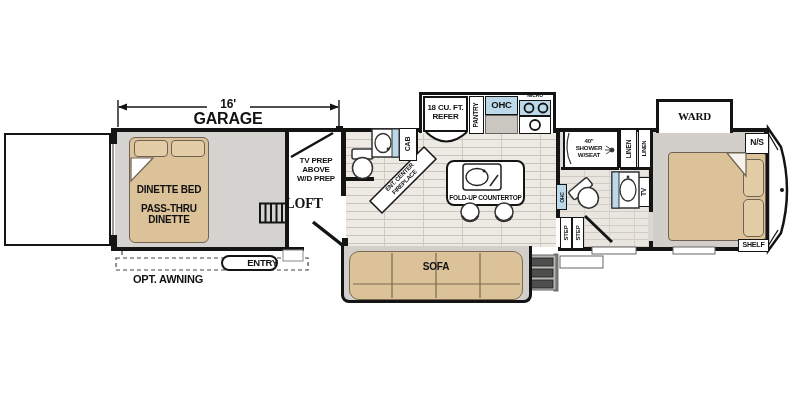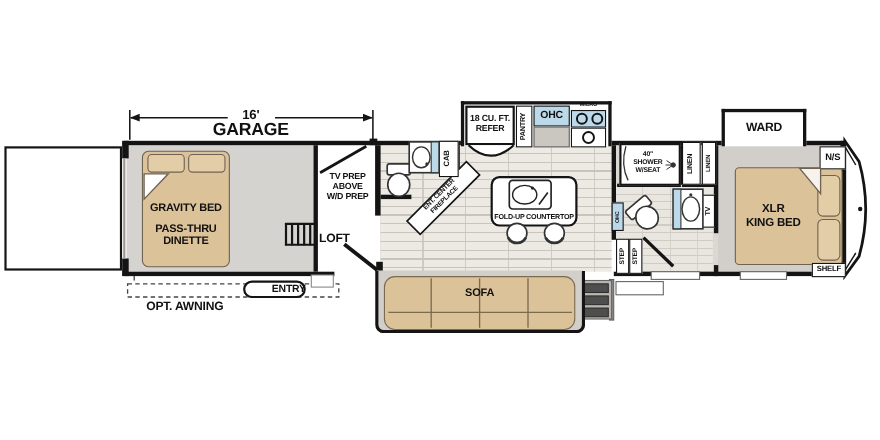--- a/index.html
+++ b/index.html
@@ -211,28 +211,28 @@
       <circle cx="628" cy="177" r="1.4" fill="#333"></circle>
     </g>
 
     <polygon points="727,153 746,153 746,176" fill="#f7f3ec" stroke="#6f6253" stroke-width="1.2"></polygon>
   </svg>
 
   <div class="lbl" style="left:208px;top:98px;width:40px;font-size:12px;">16'</div>
   <div class="lbl" style="left:188px;top:110px;width:80px;font-size:16px;">GARAGE</div>
 
 
-  <div class="lbl" style="left:123px;top:184px;width:92px;font-size:10px;">GRAVITY BED</div>
+  <div class="lbl" style="left:123px;top:184px;width:92px;font-size:10px;">DINETTE BED</div>
   <div class="lbl" style="left:286px;top:157px;width:60px;font-size:8px;">TV PREP
 ABOVE
 W/D PREP</div>
 
   <div class="lbl" style="left:123px;top:203px;width:92px;font-size:10px;">PASS-THRU
 DINETTE</div>
-  <div class="lbl" style="left:279px;top:211px;width:50px;font-size:11px;">LOFT</div>
+  <div class="lbl" style="left:279px;top:196px;width:50px;font-size:14px;font-family:Liberation Serif, serif;">LOFT</div>
 
   <div class="lbl" style="left:108px;top:273px;width:120px;font-size:11px;">OPT. AWNING</div>
   <div class="lbl" style="left:221px;top:258px;width:57px;font-size:9.5px;z-index:5;text-align:right;">ENTRY</div>
 
   <div class="vlbl" style="left:391px;top:139px;width:33px;height:10px;font-size:7px;line-height:10px;">CAB</div>
 
   <div class="lbl" style="left:373px;top:173px;width:58px;font-size:6px;transform:rotate(-45deg);">ENT. CENTER
 FIREPLACE</div>
 
   <div class="lbl" style="left:423px;top:104px;width:45px;font-size:8px;">18 CU. FT.
@@ -248,19 +248,17 @@
   <div class="vlbl" style="left:562px;top:227px;width:32px;height:12px;font-size:6px;line-height:12px;">STEP</div>
 
   <div class="lbl" style="left:567px;top:138px;width:44px;font-size:6.2px;">40"
 SHOWER
 W/SEAT</div>
   <div class="vlbl" style="left:609px;top:143px;width:39px;height:12px;font-size:6.5px;line-height:12px;">LINEN</div>
   <div class="vlbl" style="left:625px;top:143px;width:39px;height:11px;font-size:5.5px;line-height:11px;">LINEN</div>
   <div class="vlbl" style="left:548.5px;top:192.5px;width:26px;height:9px;font-size:5px;line-height:9px;">OHC</div>
   <div class="vlbl" style="left:629px;top:187px;width:30px;height:10px;font-size:6.5px;line-height:10px;">TV</div>
 
-  <div class="lbl" style="left:656px;top:110px;width:77px;font-size:11px;">WARD</div>
+  <div class="lbl" style="left:656px;top:110px;width:77px;font-size:11px;font-family:Liberation Serif, serif;">WARD</div>
   <div class="lbl" style="left:745px;top:138px;width:24px;font-size:8.5px;">N/S</div>
-  <div class="lbl" style="left:663px;top:185px;width:80px;font-size:10.5px;">XLR
-KING BED</div>
   <div class="lbl" style="left:738px;top:241px;width:31px;font-size:7px;">SHELF</div>
 
 </div>
 
 </body></html>

